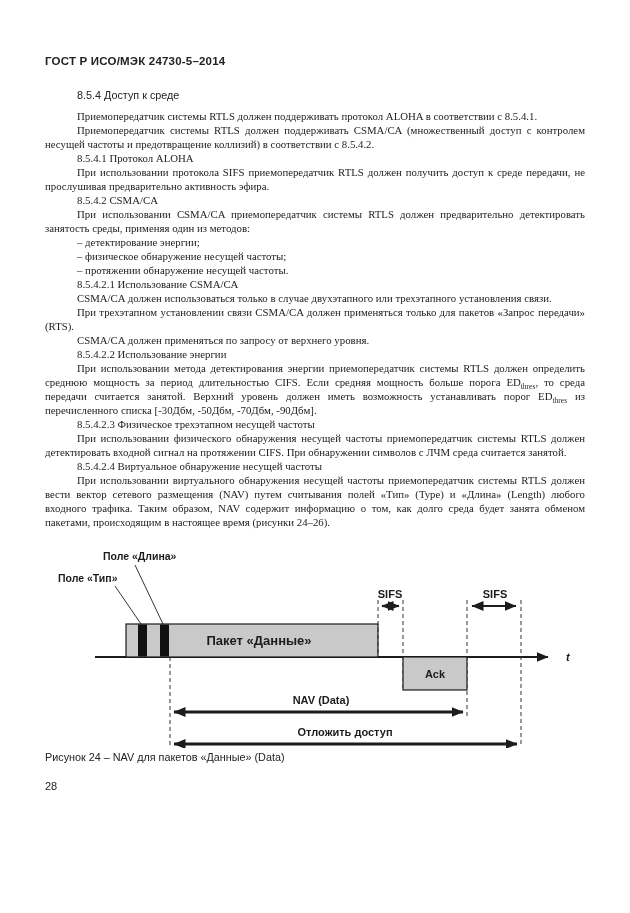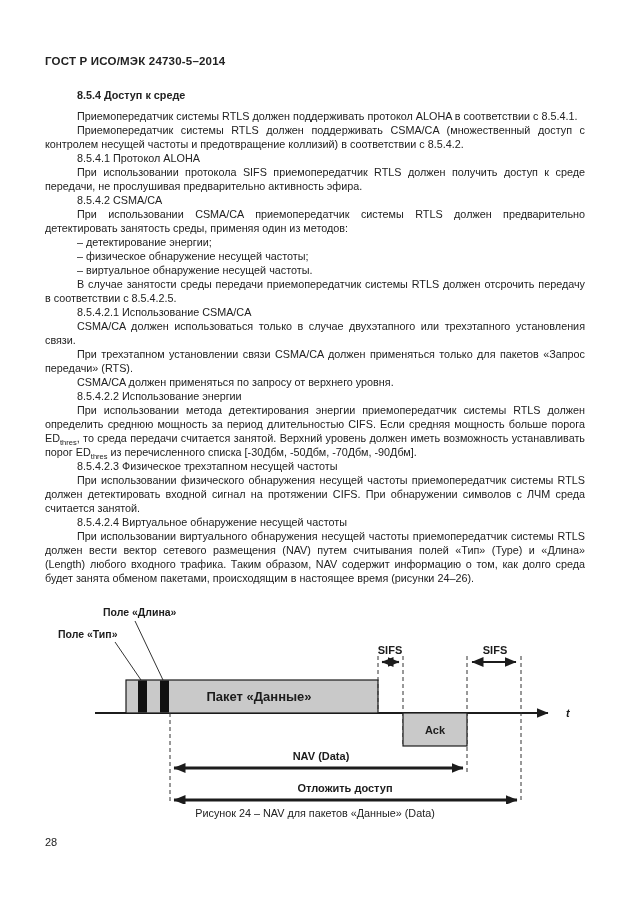--- a/index.html
+++ b/index.html
@@ -14,44 +14,44 @@
     overflow: hidden;
   }
   .doc-header {
     font-weight: bold;
     font-size: 11.5px;
     line-height: 14px;
     letter-spacing: 0.2px;
   }
   .section-heading {
     font-size: 10.8px;
-    font-weight: bold;
+    font-weight: normal;
     margin: 20px 0 7px 0;
     text-indent: 32px;
     line-height: 14px;
   }
   p.body {
     margin: 0;
     font-size: 10.8px;
     line-height: 14px;
     text-align: justify;
     text-indent: 32px;
+    font-family: Liberation Serif, serif;
   }
   p.body sub.sub {
     font-size: 7.5px;
     line-height: 0;
   }
   .figure { margin-top: 19px; }
   .figure svg { display: block; }
   .flabel  { font-weight: bold; font-size: 10.5px; }
   .fpacket { font-weight: bold; font-size: 13px; }
   .fsmall  { font-weight: bold; font-size: 11px; }
   .faxis   { font-weight: bold; font-style: italic; font-size: 11px; }
   .caption {
-    text-align: center;
     font-size: 10.8px;
     margin-top: 3px;
     line-height: 13px;
   }
   .page-number {
     font-size: 11px;
     margin-top: 16px;
   }
 </style>
 </head>
@@ -64,22 +64,21 @@
   <h2 class="section-heading">8.5.4 Доступ к среде</h2>
 
   <p class="body">Приемопередатчик системы RTLS должен поддерживать протокол ALOHA в соответствии с 8.5.4.1.</p>
   <p class="body">Приемопередатчик системы RTLS должен поддерживать CSMA/CA (множественный доступ с контролем несущей частоты и предотвращение коллизий) в соответствии с 8.5.4.2.</p>
   <p class="body">8.5.4.1 Протокол ALOHA</p>
   <p class="body">При использовании протокола SIFS приемопередатчик RTLS должен получить доступ к среде передачи, не прослушивая предварительно активность эфира.</p>
   <p class="body">8.5.4.2 CSMA/CA</p>
   <p class="body">При использовании CSMA/CA приемопередатчик системы RTLS должен предварительно детектировать занятость среды, применяя один из методов:</p>
   <p class="body">– детектирование энергии;</p>
   <p class="body">– физическое обнаружение несущей частоты;</p>
-  <p class="body">– виртуальное обнаружение несущей частоты.</p>
-  <p class="body">В случае занятости среды передачи приемопередатчик системы RTLS должен отсрочить передачу в соответствии с 8.5.4.2.5.</p>
+  <p class="body">– протяжении обнаружение несущей частоты.</p>
   <p class="body">8.5.4.2.1 Использование CSMA/CA</p>
   <p class="body">CSMA/CA должен использоваться только в случае двухэтапного или трехэтапного установления связи.</p>
   <p class="body">При трехэтапном установлении связи CSMA/CA должен применяться только для пакетов «Запрос передачи» (RTS).</p>
   <p class="body">CSMA/CA должен применяться по запросу от верхнего уровня.</p>
   <p class="body">8.5.4.2.2 Использование энергии</p>
 
   <p class="body"><span>При использовании метода детектирования энергии приемопередатчик системы RTLS должен определить среднюю мощность за период длительностью CIFS. Если средняя мощность больше порога ED</span><sub class="sub">thres</sub><span>, то среда передачи считается занятой. Верхний уровень должен иметь возможность устанавливать порог ED</span><sub class="sub">thres</sub><span> из перечисленного списка [-30Дбм, -50Дбм, -70Дбм, -90Дбм].</span></p>
 
   <p class="body">8.5.4.2.3 Физическое трехэтапном несущей частоты</p>
   <p class="body">При использовании физического обнаружения несущей частоты приемопередатчик системы RTLS должен детектировать входной сигнал на протяжении CIFS. При обнаружении символов с ЛЧМ среда считается занятой.</p>

